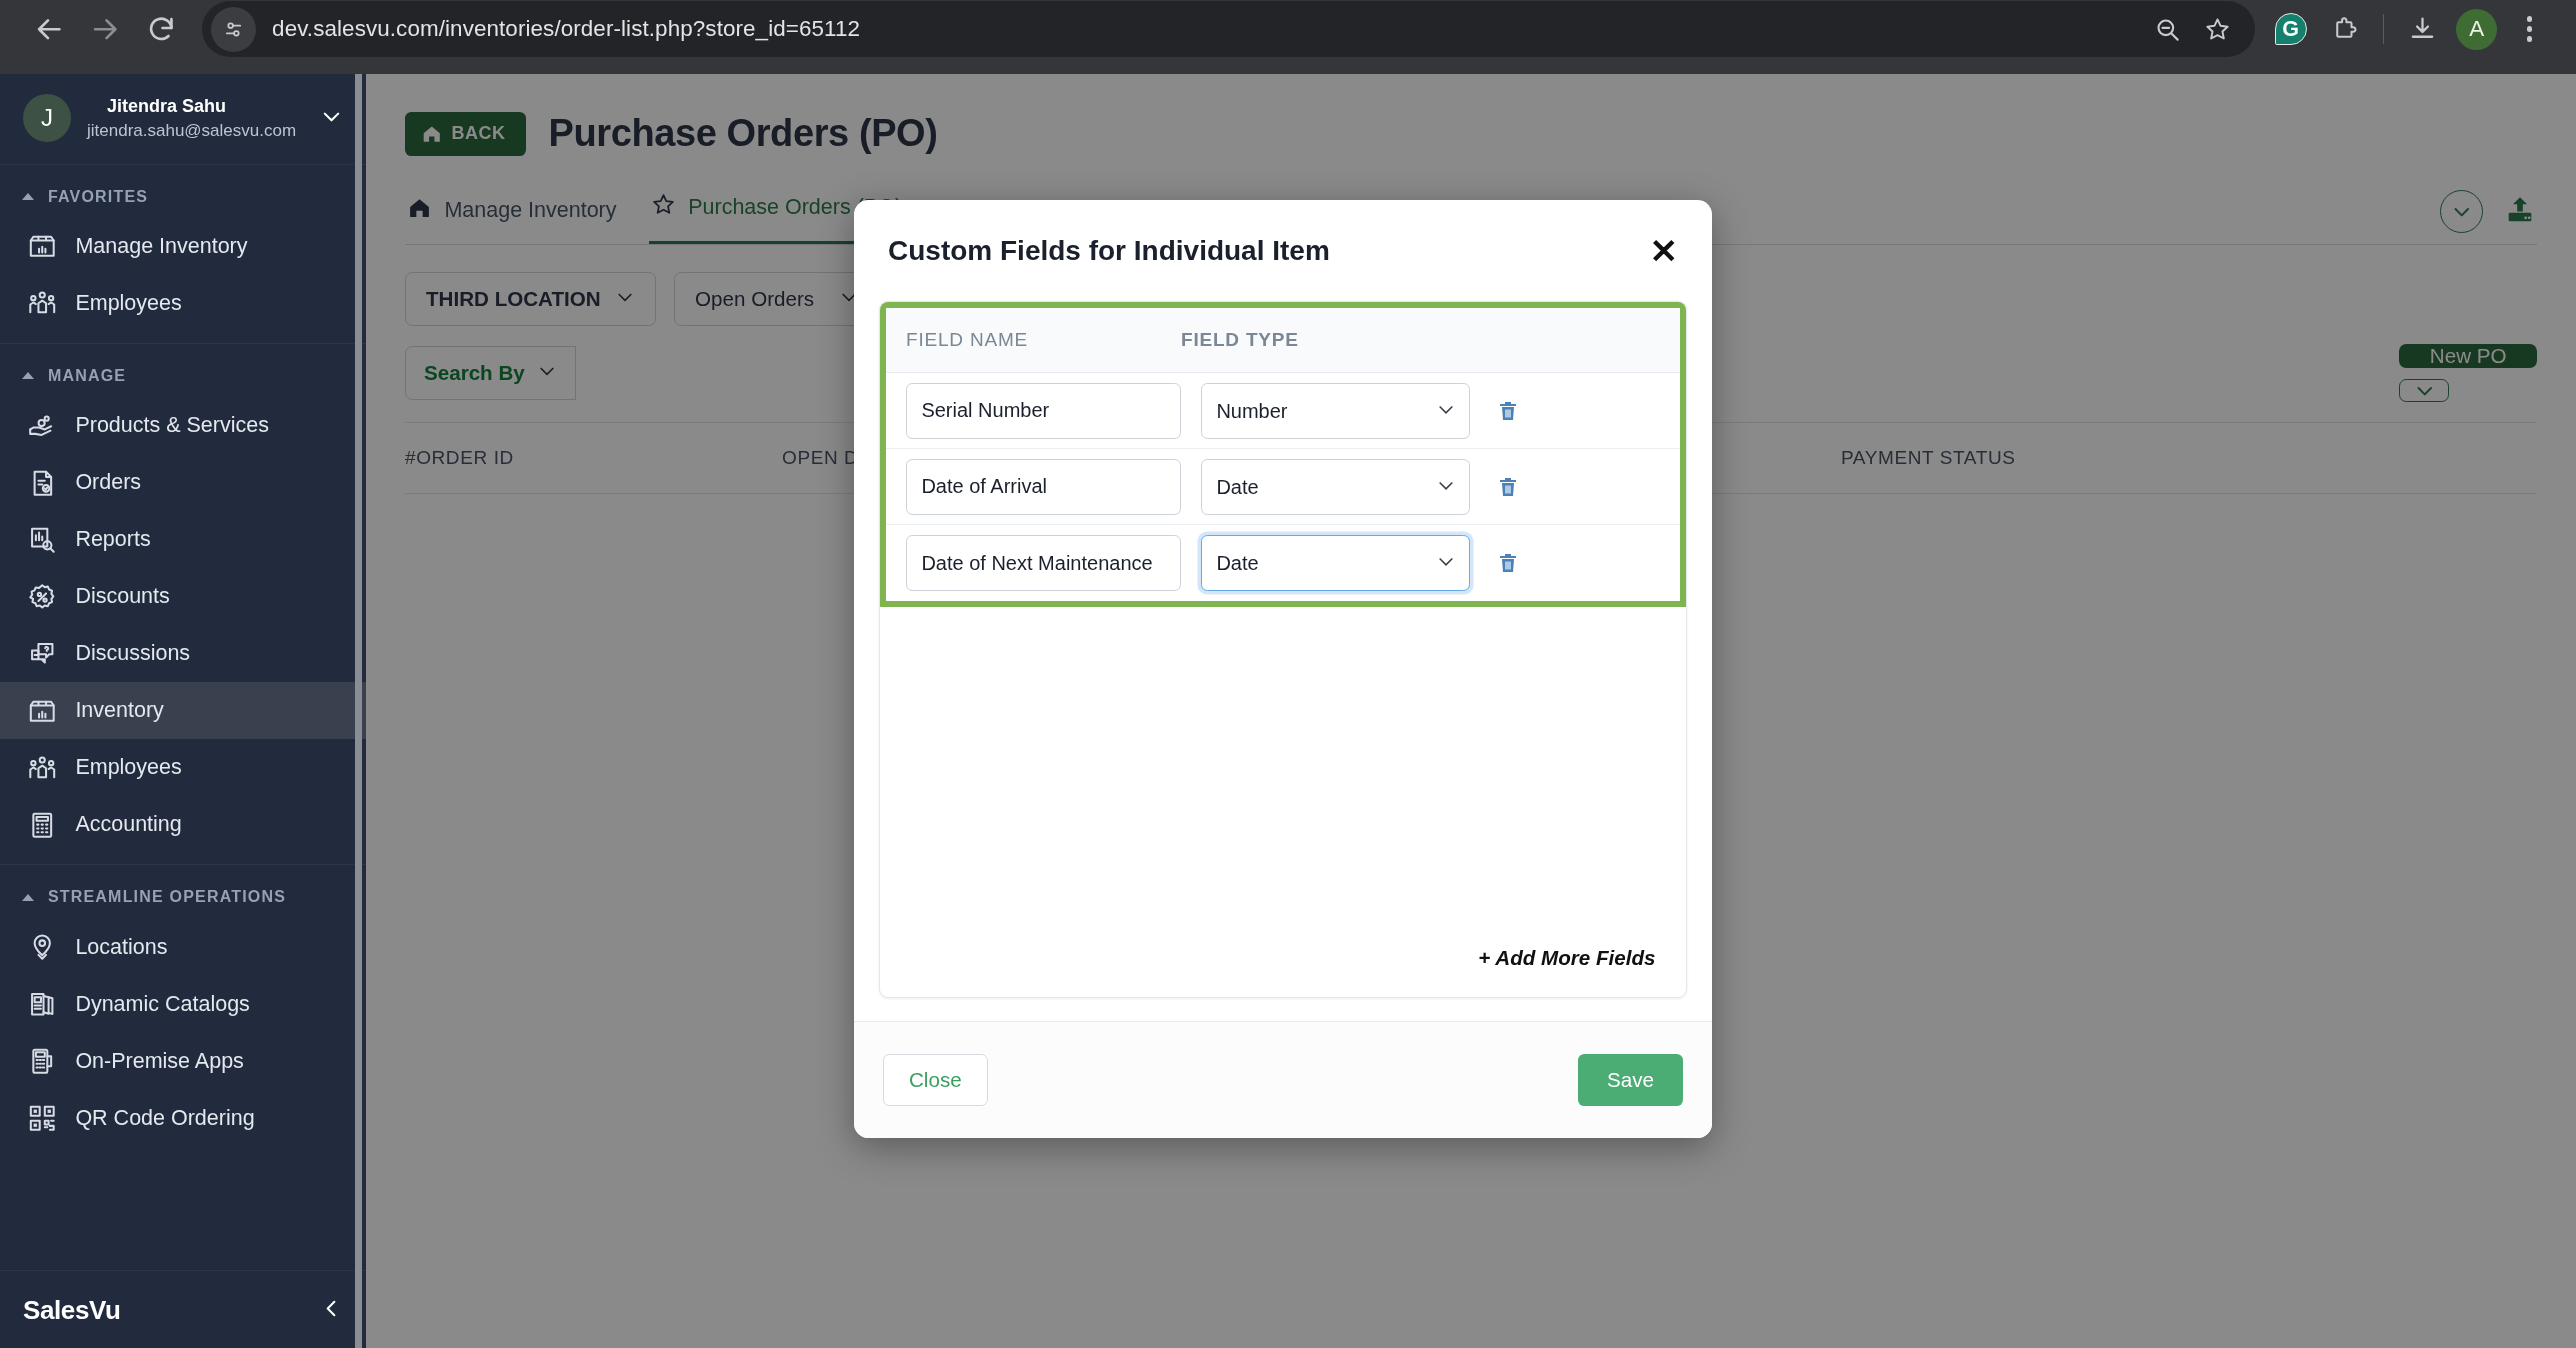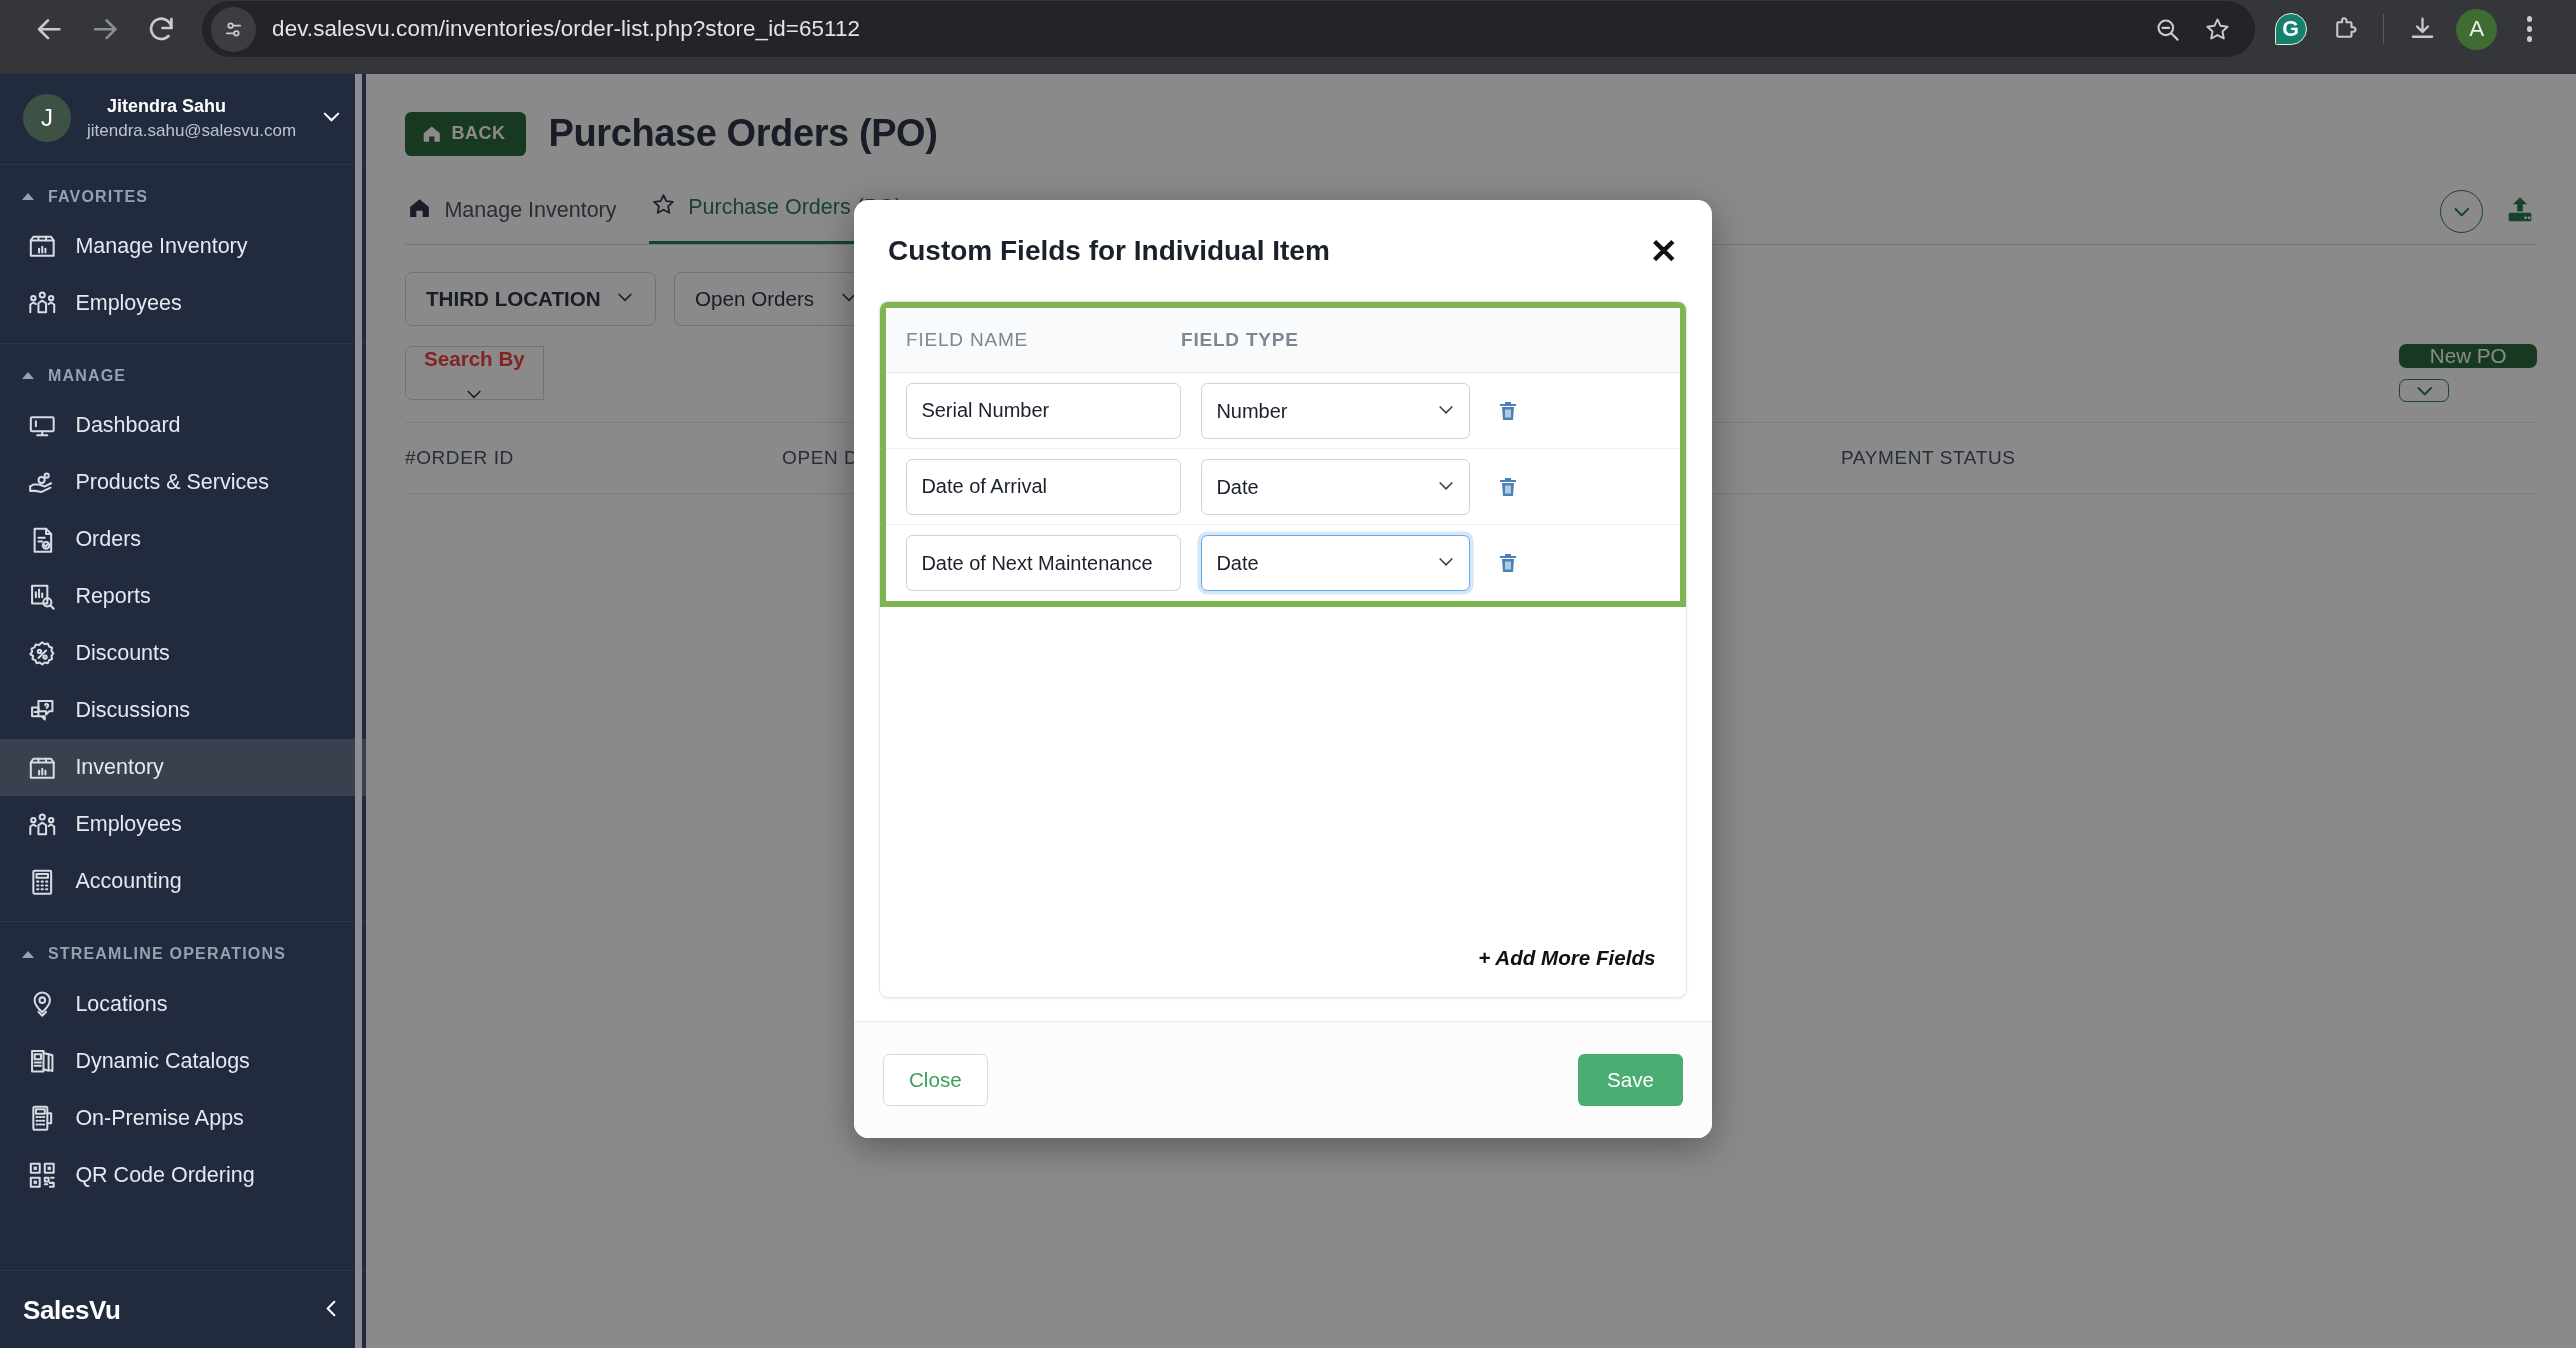--- a/index.html
+++ b/index.html
@@ -204,21 +204,21 @@
     padding: 0 20px;
     font-size: 20.6px; color: #2d3748; font-weight: 600;
     white-space: nowrap;
   }
   .filter-pill.wide { min-width: 206px; justify-content: space-between; font-weight: 500;}
   .filter-pill svg { width: 20px; height: 20px; }
   .row2 { display: flex; align-items: center; gap: 18px; margin-top: 18px; }
   .searchby {
     border: 0.9px solid #cfd5dd; border-radius: 7.2px 0 0 7.2px;
     height: 54px; display: flex; align-items: center; gap: 12.6px;
-    padding: 0 18px; font-size: 20.6px; color: #ef4444; font-weight: 600; flex-direction: column;
+    padding: 0 18px; font-size: 20.6px; color: #15803d; font-weight: 600;
   }
   .newpo-wrap { margin-left: auto; display:flex; align-items: stretch; gap: 10.8px; flex-direction: column; }
   .newpo {
     background: #2c6a3d; color: #fff; font-size: 20.6px;
     border-radius: 7.2px; padding: 0 30.5px;
     display: flex; align-items: center;
   }
   .newpo-caret {
     border: 0.9px solid #2e7d4f; border-radius: 7.2px;
     width: 50px; display: flex; align-items: center; justify-content: center;
@@ -497,29 +497,20 @@
       </div>
       <div class="sb-sep"></div>
 
       <div class="sb-group-title">
         <span class="tri"></span>
         <span>MANAGE</span>
       </div>
       <div class="sb-item">
         <span class="sb-ico">
           <svg viewBox="0 0 24 24">
-              <rect class="sb-stroke" x="3" y="5" width="18" height="11" rx="1"></rect>
-              <path class="sb-stroke" d="M8 19h8M12 16v3M7 8v4"></path>
-            </svg>
-        </span>
-        <span>Dashboard</span>
-      </div>
-      <div class="sb-item">
-        <span class="sb-ico">
-          <svg viewBox="0 0 24 24">
               <circle class="sb-stroke" cx="15.5" cy="6" r="1.6"></circle>
               <circle class="sb-stroke" cx="11.5" cy="9.5" r="2.4"></circle>
               <path class="sb-stroke" d="M2.5 14.5l2.5-1.5h4.5l4.5 1.5 5-2.5"></path>
               <path class="sb-stroke" d="M2.5 14.5v3.5h4l5 .8 7-3.3"></path>
             </svg>
         </span>
         <span>Products &amp; Services</span>
       </div>
       <div class="sb-item">
         <span class="sb-ico">

